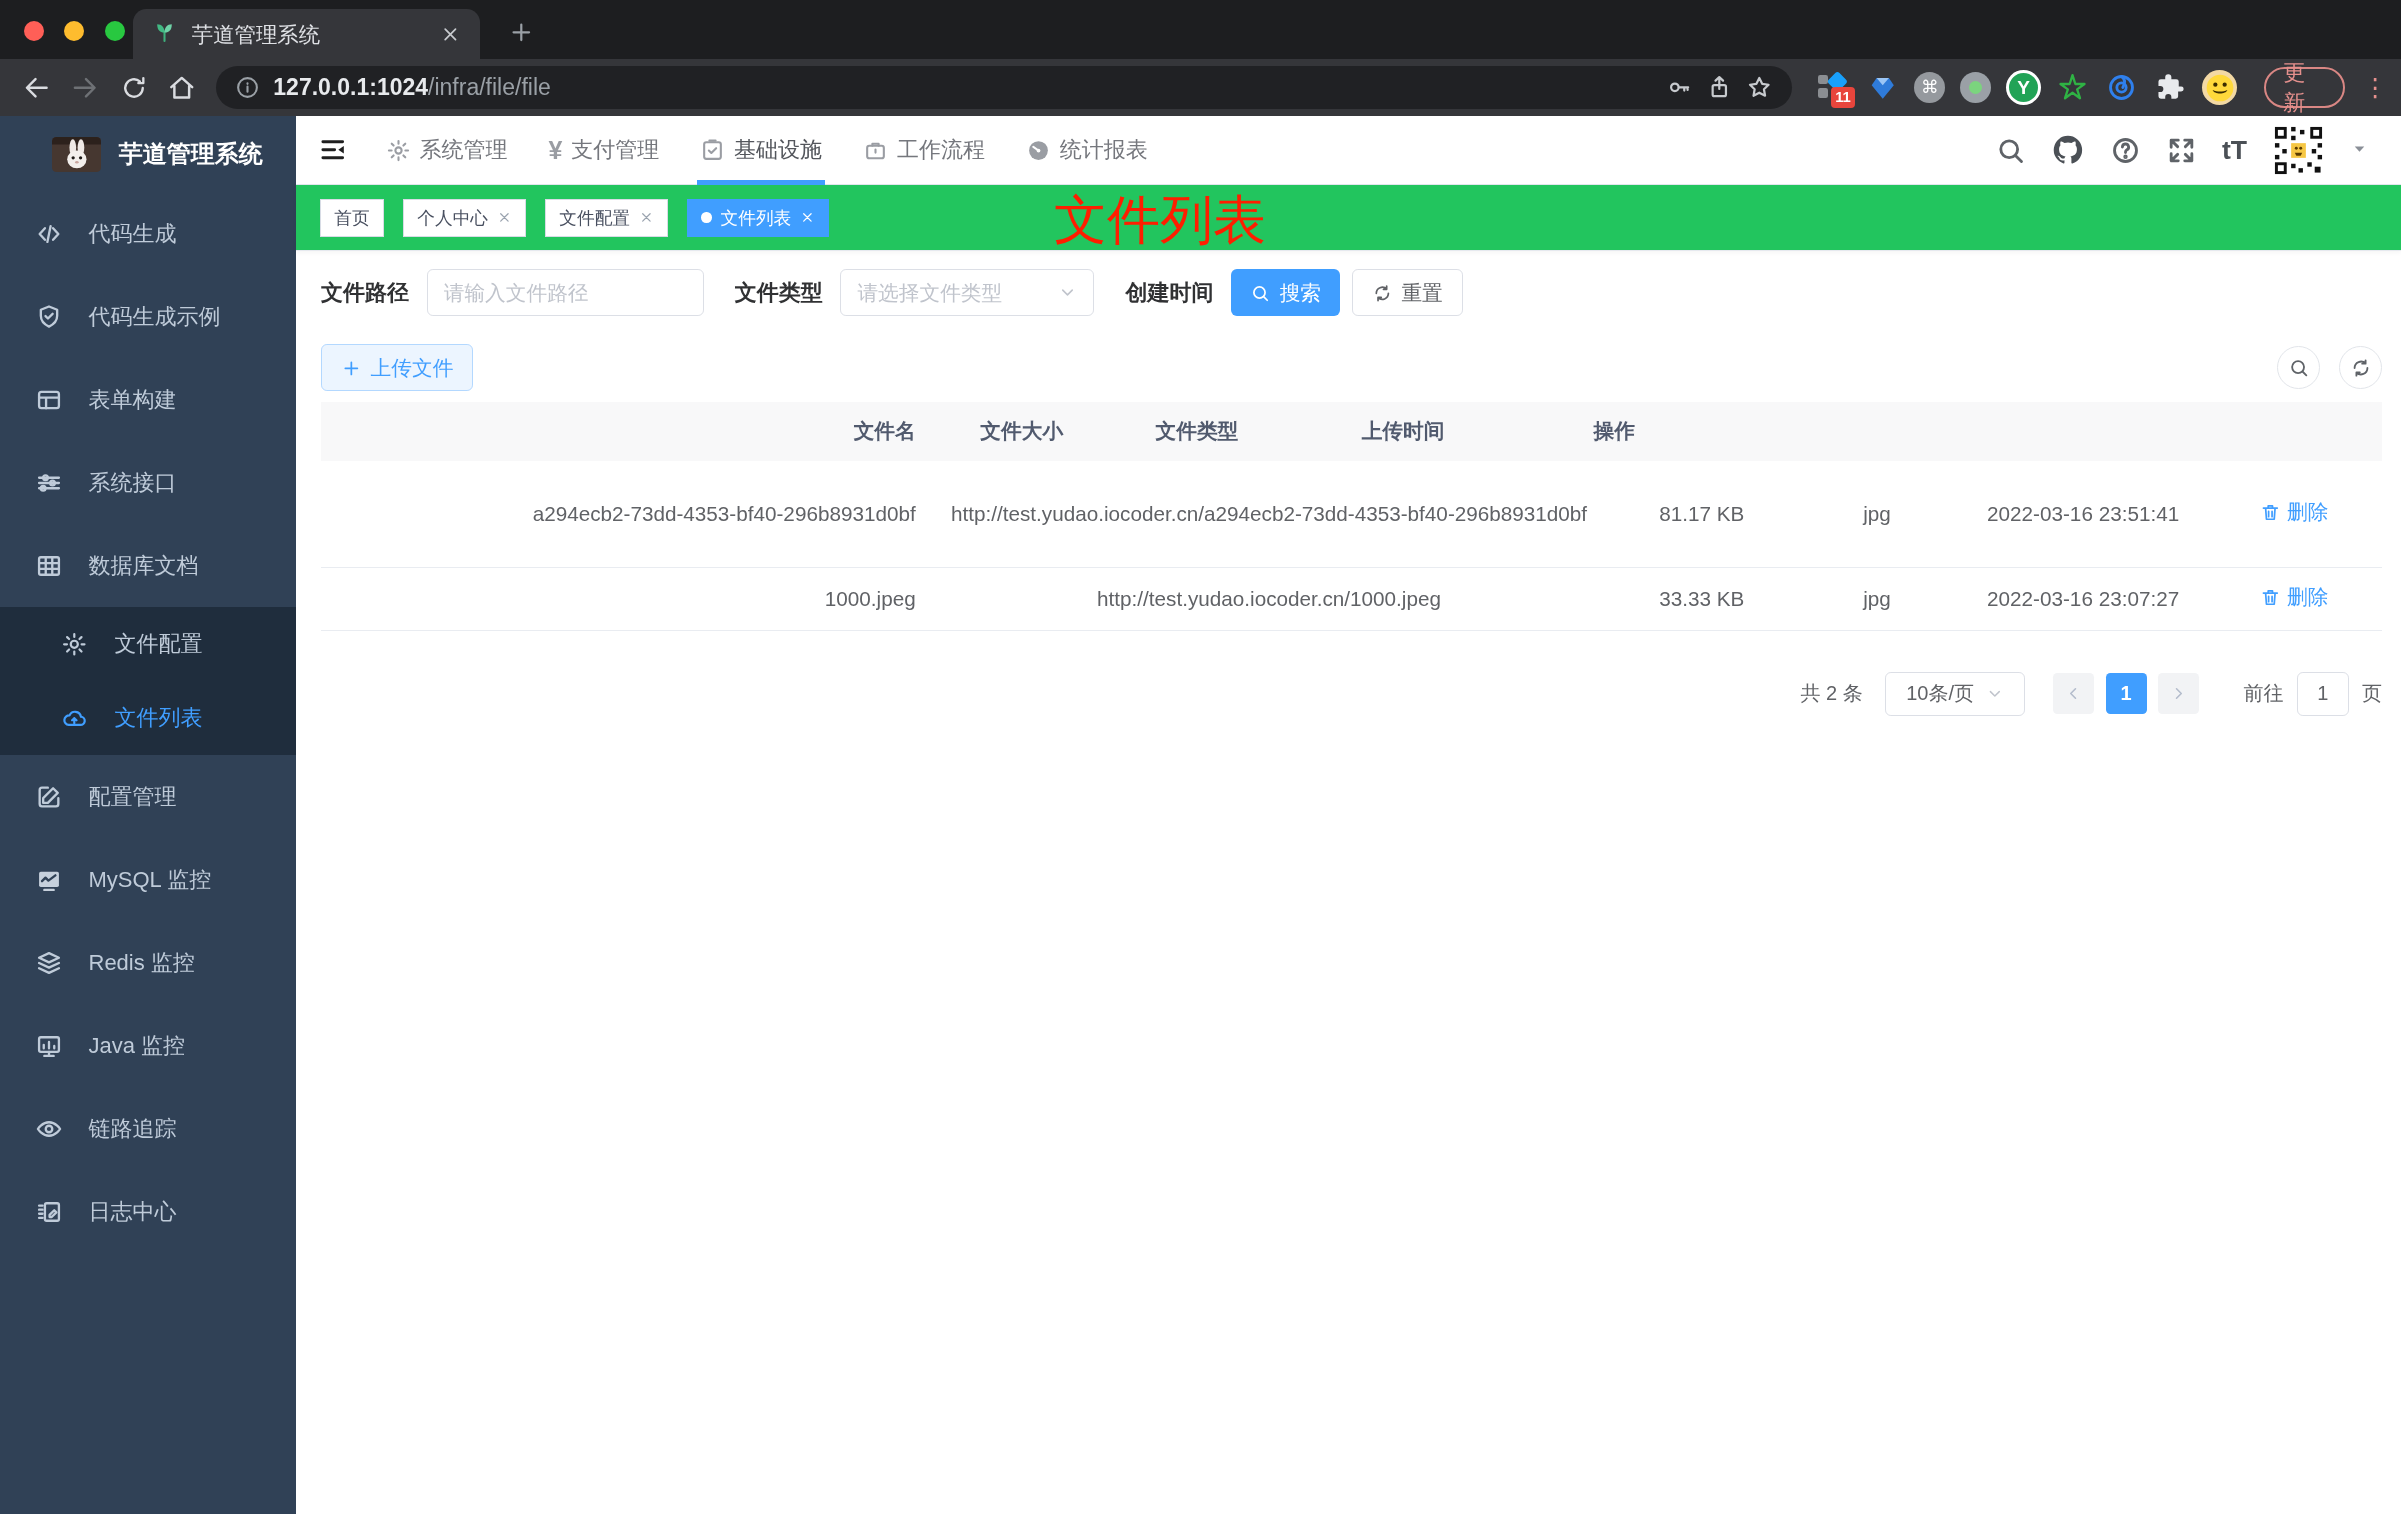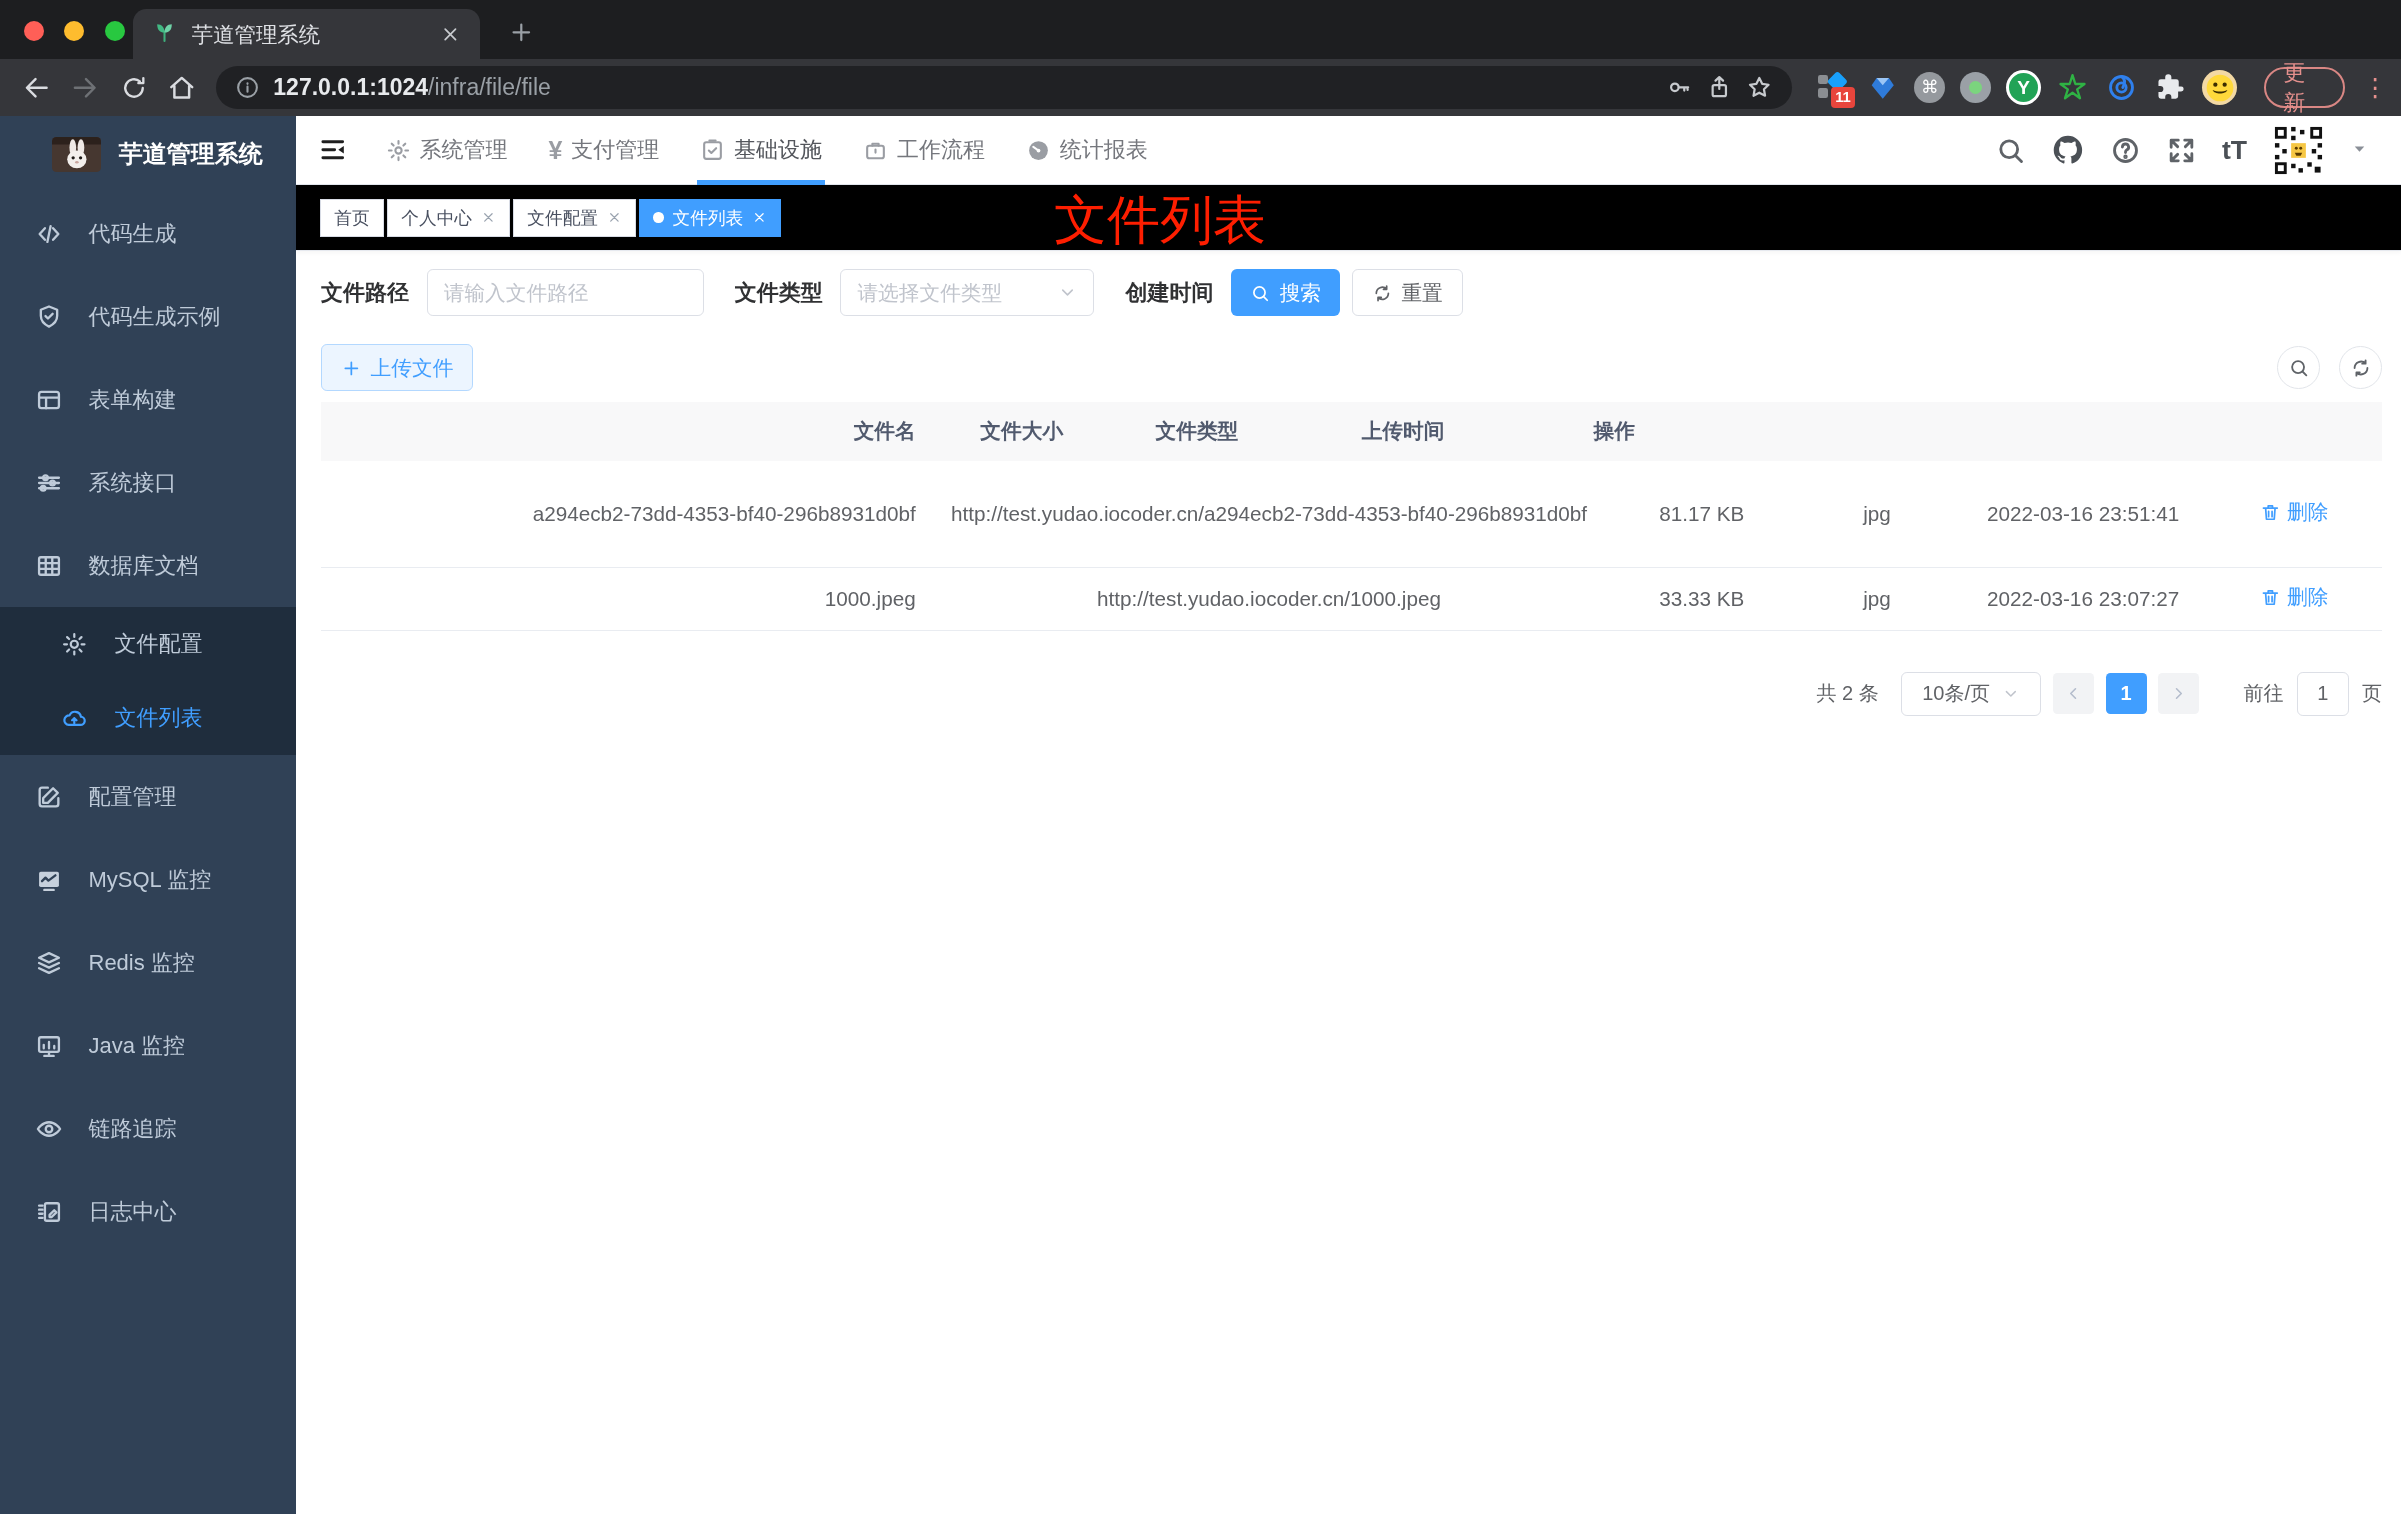--- a/index.html
+++ b/index.html
@@ -54,22 +54,22 @@
               margin-right:41px; cursor:pointer; }
   .nav-item .nic { display:flex; color:#9a9da3; }
   .nav-item.active { color:#53565c; }
   .nav-item.active::after { content:""; position:absolute; left:-3px; right:-3px; bottom:0; height:4.4px; background:#409eff; }
   .hicons { margin-left:auto; display:flex; align-items:center; gap:25px; color:#5f6368; }
   .hicon { display:flex; align-items:center; justify-content:center; cursor:pointer; }
   .avatar { width:53px; height:53px; border-radius:7.4px; overflow:hidden; background:#fff; }
   .caret { color:#8a8f97; }
 
   
-  .tagsbar { height:66px; display:flex; align-items:center; gap:3px; padding-left:24px;
-             border-bottom:0.7px solid #e6e9ef; box-shadow:0 2.2px 4.4px rgba(0,0,0,.04); background:#000000; }
+  .tagsbar { height:66px; display:flex; align-items:center; gap:19px; padding-left:24px;
+             border-bottom:0.7px solid #e6e9ef; box-shadow:0 2.2px 4.4px rgba(0,0,0,.04); background:#22c55e; }
   .tag { height:38px; display:inline-flex; align-items:center; gap:8.9px; padding:0 13.3px; border:0.7px solid #d8dce5;
          background:#fff; color:#495060; font-size:17.7px; cursor:pointer; }
   .tag .tx { color:#9aa3af; display:flex; }
   .tag.active { background:#409eff; border-color:#409eff; color:#fff; }
   .tag.active .dot { width:10.3px; height:10.3px; border-radius:50%; background:#fff; }
   .tag.active .tx { color:#fff; }
   .annotation { position:absolute; left:758px; top:69px; font-size:53px; color:#fe1e00; z-index:5; white-space:nowrap; }
 
   
   .content { padding:18.4px 19px 0 25px; flex:1; }
@@ -99,21 +99,21 @@
   .thead { display:flex; align-items:center; background:#f8f8f9; height:59px; color:#515a6e; font-weight:700; font-size:20.7px; }
   .tr { display:flex; align-items:center; border-bottom:1.5px solid #e9ecf1; color:#606266; font-size:20.7px; }
   .td { padding:0 13.3px; text-align:center; word-break:break-all; line-height:34px; }
   .c1 { width:29.5%;text-align:right; } .c2 { width:33%; } .c3 { width:9%; } .c4 { width:8%; } .c5 { width:12%; } .c6 { width:8.5%; }
   .row-tall { height:107px; } .row-short { height:63px; }
   .del-link { color:#409eff; display:inline-flex; align-items:center; gap:5.9px; cursor:pointer; }
 
   
   .pagination { display:flex; align-items:center; justify-content:flex-end; margin-top:41px; font-size:20px; color:#606266; }
   .psel { width:140px; height:44px; border:1.5px solid #dcdfe6; border-radius:5.9px; display:flex; align-items:center;
-          justify-content:center; gap:11.8px; margin:0 12px 0 22px; color:#606266; background:#fff; cursor:pointer; }
+          justify-content:center; gap:11.8px; margin:0 28px 0 22px; color:#606266; background:#fff; cursor:pointer; }
   .pbtn { width:41px; height:41px; border-radius:4.4px; background:#f2f3f5; color:#b4bccc; display:flex; align-items:center;
           justify-content:center; cursor:pointer; }
   .pcur { width:41px; height:41px; border-radius:4.4px; background:#409eff; color:#fff; font-weight:700; display:flex;
           align-items:center; justify-content:center; margin:0 11.8px; cursor:pointer; }
   .goto { margin-left:44px; display:flex; align-items:center; gap:13.3px; }
   .goto input { width:52px; height:44px; border:1.5px solid #dcdfe6; border-radius:5.9px; text-align:center; font-size:20px;
                 color:#606266; outline:none; font-family:inherit; }
 </style>
 </head>
 <body>

